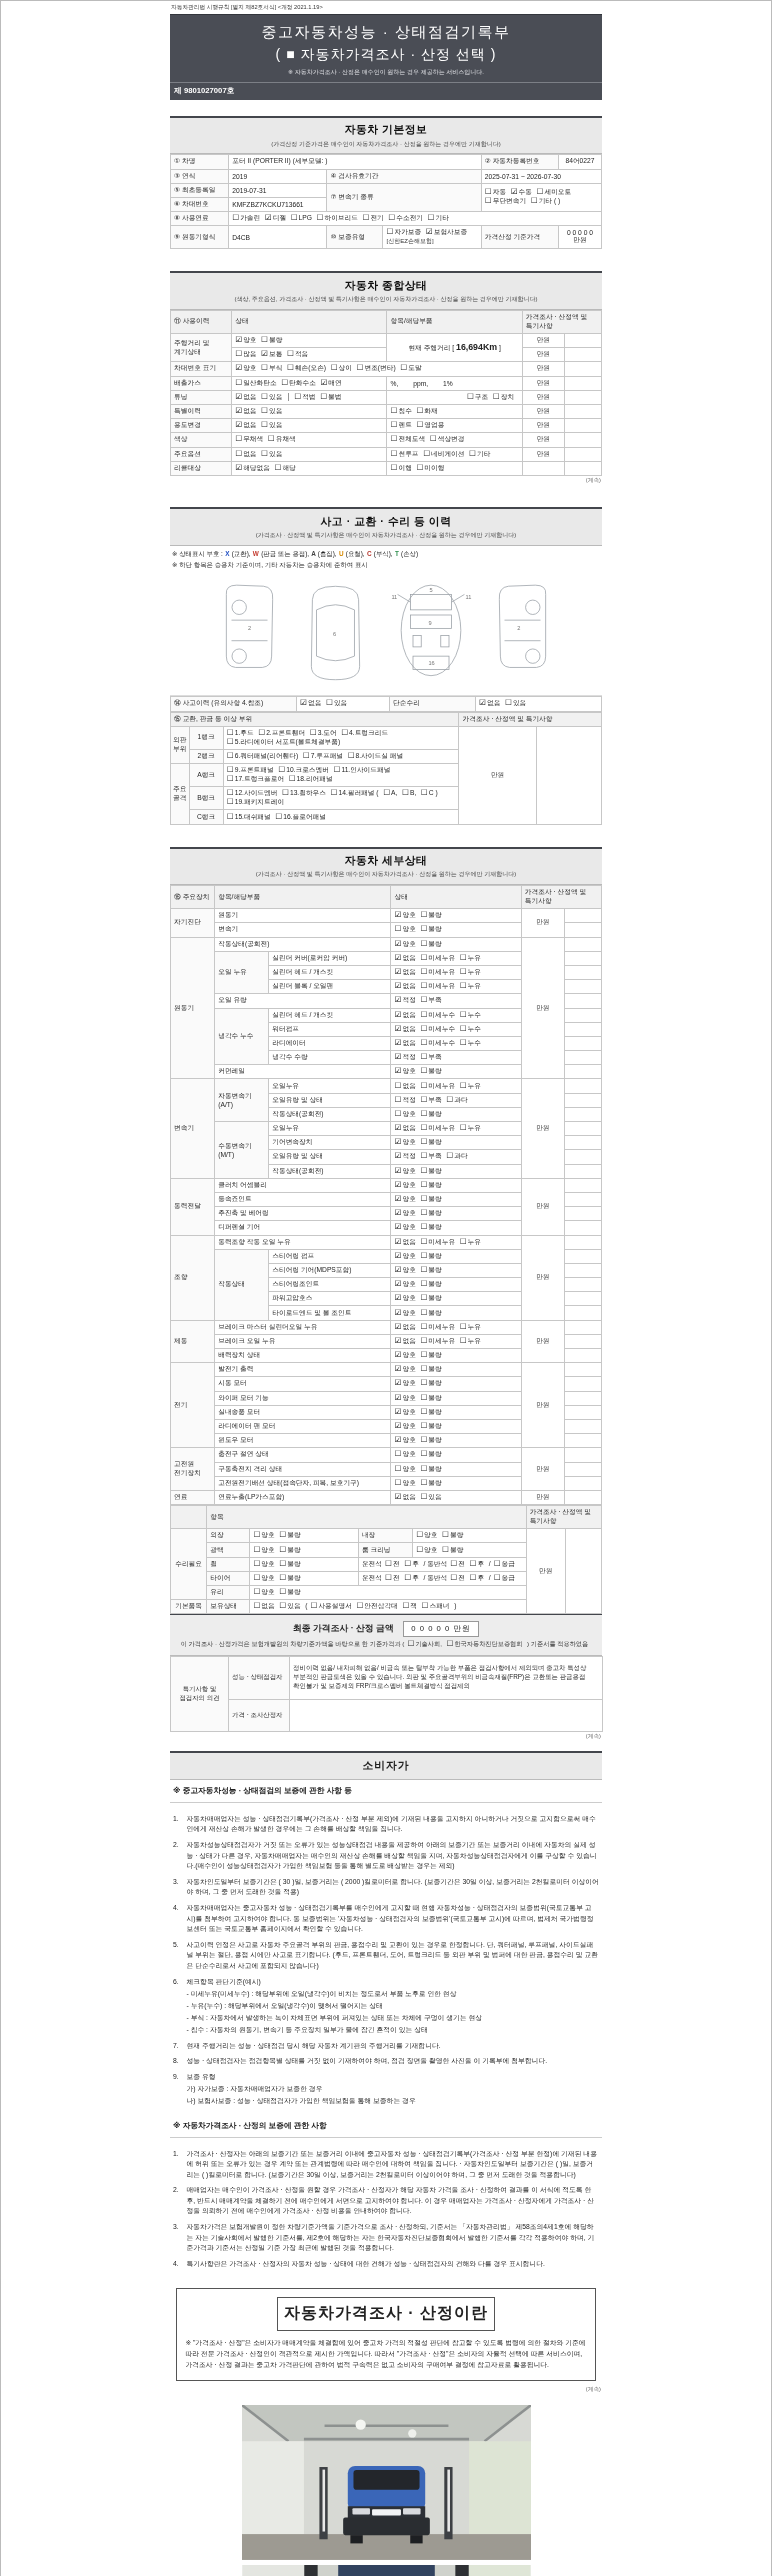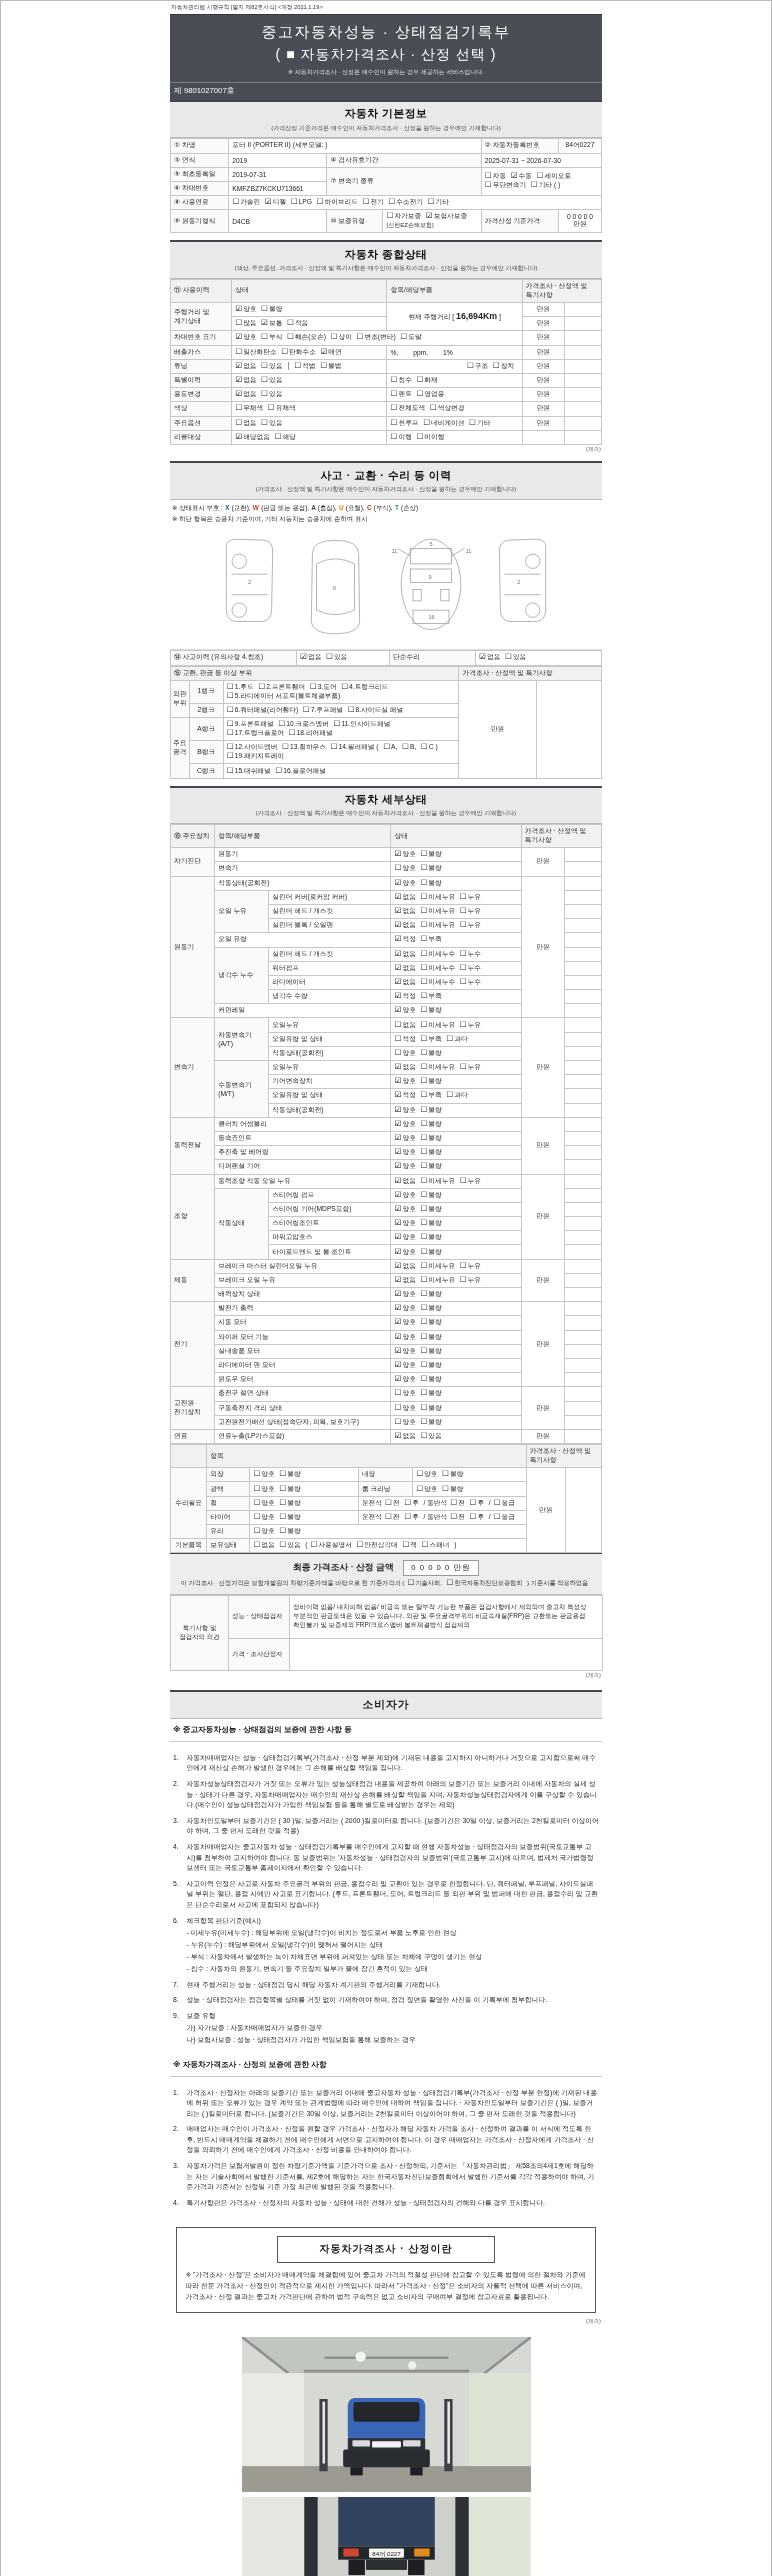--- a/index.html
+++ b/index.html
@@ -5,26 +5,26 @@
   html,body{margin:0;padding:0;background:#ffffff;}
   body{width:773px;font-family:"Liberation Sans","DejaVu Sans",sans-serif;color:#222;}
   .frame{width:772px;min-height:2575px;border:0.5px solid #bbb;box-sizing:border-box;padding-top:2.1px;}
   .doc{width:432px;margin:0 auto;}
   .rule-ref{font-size:5.7px;color:#333;padding:1px 0 2.1px 1px;}
   
   .masthead{background:#4a4d55;color:#fff;text-align:center;padding:8.2px 4.1px 5.2px;border-top:1.5px solid #33363c;}
   .masthead .t1{font-size:15px;font-weight:normal;letter-spacing:1.5px;}
   .masthead .t2{font-size:14px;margin-top:4.1px;letter-spacing:1px;}
   .masthead .t3{font-size:6px;margin-top:3.1px;color:#e3e4e8;}
-  .docno{background:#4a4d55;color:#fff;font-size:7.7px;font-weight:normal;padding:3.1px 4.1px 4.1px;border-top:0.5px solid #7c7f86;}
+  .docno{background:#4a4d55;color:#fff;font-size:7.7px;font-weight:bold;padding:3.1px 4.1px 4.1px;border-top:0.5px solid #7c7f86;}
   
-  .sec{background:#e9e9e9;text-align:center;padding:5.2px 3.1px 4.6px;border-top:2.1px solid #43464c;border-bottom:0.5px solid #b9b9b9;margin-top:7px;}
+  .sec{background:#e9e9e9;text-align:center;padding:5.2px 3.1px 4.6px;border-top:2.1px solid #43464c;border-bottom:0.5px solid #b9b9b9;margin-top:22px;}
   .sec .st{font-size:10.8px;font-weight:bold;letter-spacing:0.5px;color:#111;}
   .sec .ss{font-size:6px;color:#444;margin-top:2.6px;}
-  .sec.first{margin-top:0;}
+  .sec.first{margin-top:16px;}
   
   table{border-collapse:collapse;width:432px;table-layout:fixed;}
   td,th{border:0.5px solid #c7c7c7;font-size:6.7px;padding:2.1px 3.1px;vertical-align:middle;word-break:keep-all;}
   th{background:#f1f1f1;font-weight:normal;text-align:left;color:#222;}
   td.lab{background:#fafafa;}
   td.center,th.center{text-align:center;}
   td.price{text-align:center;color:#333;}
   td.note{background:#fff;}
   .cb{font-size:7.7px;line-height:1;color:#222;}
   .cb.on{color:#000;}
@@ -44,21 +44,21 @@
   
   .band{background:#e9e9e9;text-align:center;font-size:10.8px;font-weight:bold;padding:6.2px 0;border-top:2.1px solid #43464c;border-bottom:0.5px solid #bbb;letter-spacing:1px;margin-top:9.3px;}
   .subband{font-size:7.7px;font-weight:bold;padding:6.2px 3.1px;border-bottom:0.5px solid #ccc;}
   .nlist{padding:5.2px 3.1px 3.1px;}
   .nitem{display:flex;margin:5.2px 0;font-size:6.8px;line-height:1.55;}
   .nitem .num{width:13.4px;flex:none;}
   .nitem .bd{flex:1;}
   .nitem .subs div{margin-top:1.5px;}
   
   .pricebox{border:0.5px solid #555;margin:10.3px 6.2px 4.1px;padding:7.2px 8.2px 9.3px;}
-  .pricebox .pbt{border:0.5px solid #555;width:216px;margin:1px auto 7.2px;text-align:center;font-size:10px;font-weight:bold;padding:5.2px 0;letter-spacing:1px;}
+  .pricebox .pbt{border:0.5px solid #555;width:216px;margin:1px auto 7.2px;text-align:center;font-size:16px;font-weight:bold;padding:5.2px 0;letter-spacing:1px;}
   .pricebox .pbb{font-size:6.8px;line-height:1.6;}
   
   .finalstrip{background:#ededed;border-top:1px solid #43464c;border-bottom:0.5px solid #bbb;padding:5.2px 4.1px;text-align:center;}
   .finalstrip .fl{font-size:8.8px;font-weight:bold;margin-right:7.2px;}
   .finalstrip .fv{display:inline-block;border:0.5px solid #999;background:#fff;font-size:7.7px;padding:2.1px 7.2px;letter-spacing:1px;}
   .finalstrip .fn{font-size:6.2px;margin-top:3.6px;color:#333;}
   
   .photos{padding:5.2px 0 2.1px;text-align:center;}
   .photos svg{display:block;margin:5.2px auto;}
   .opinion td{font-size:6.4px;}

